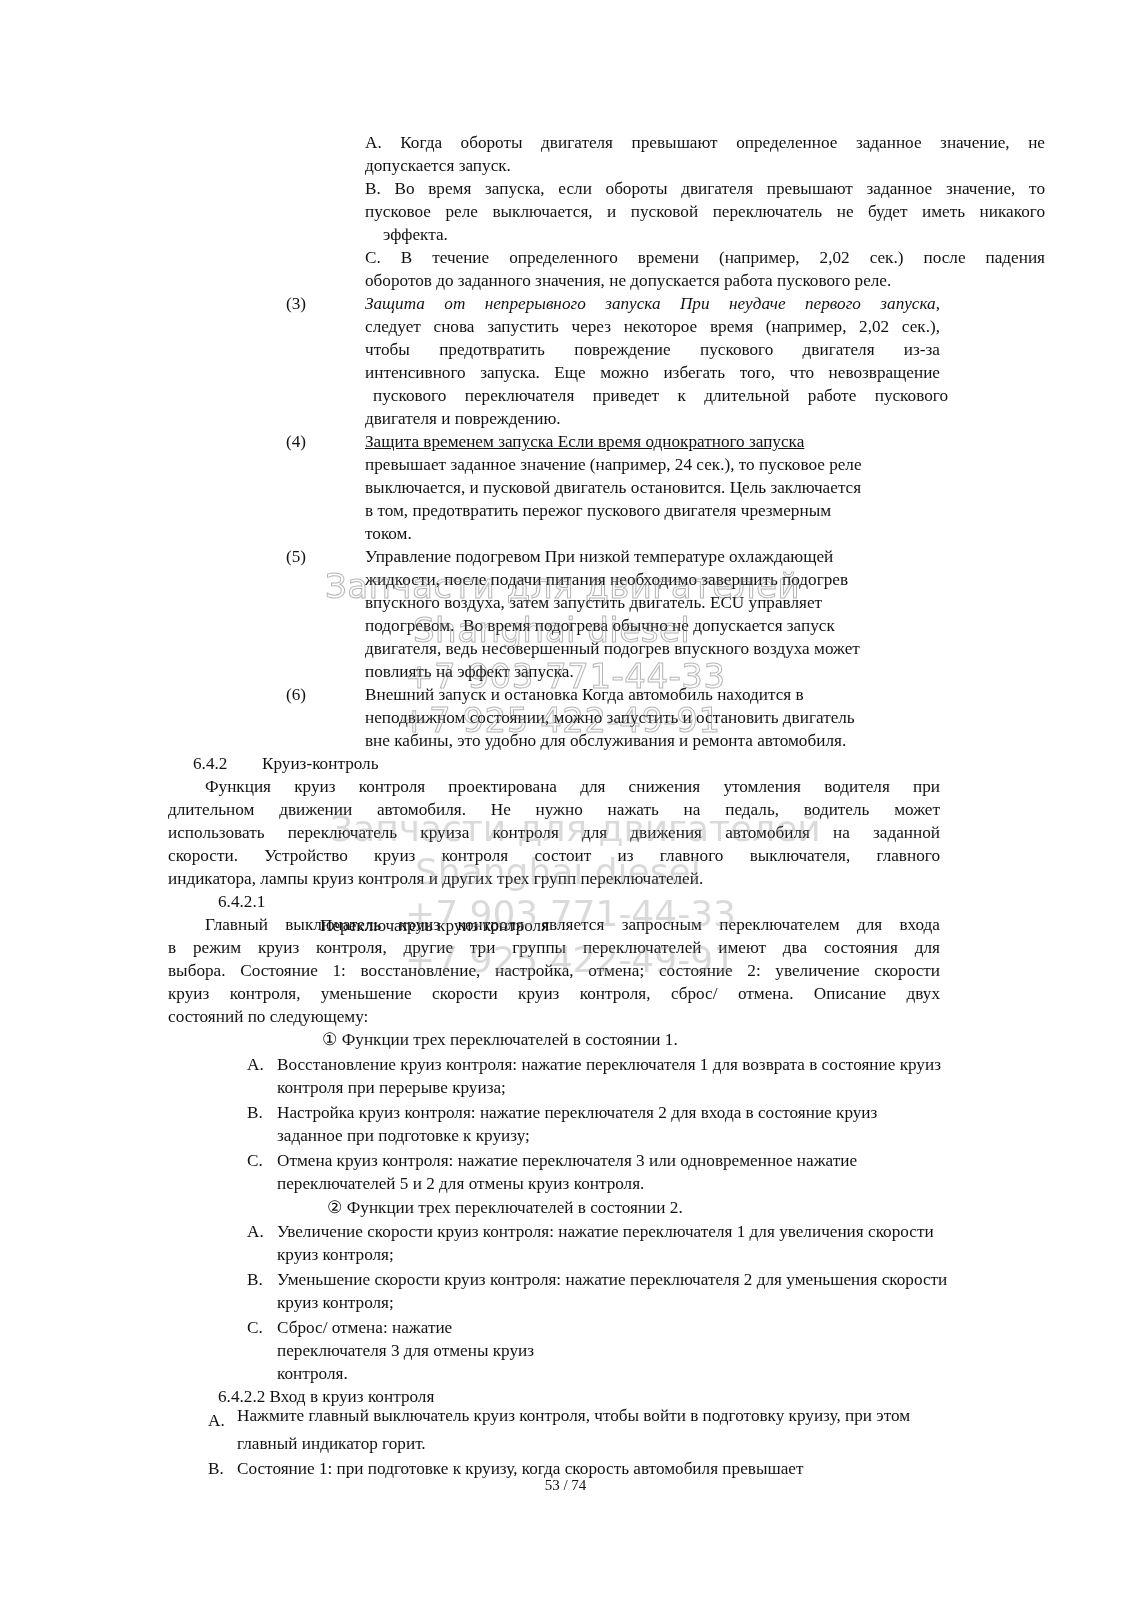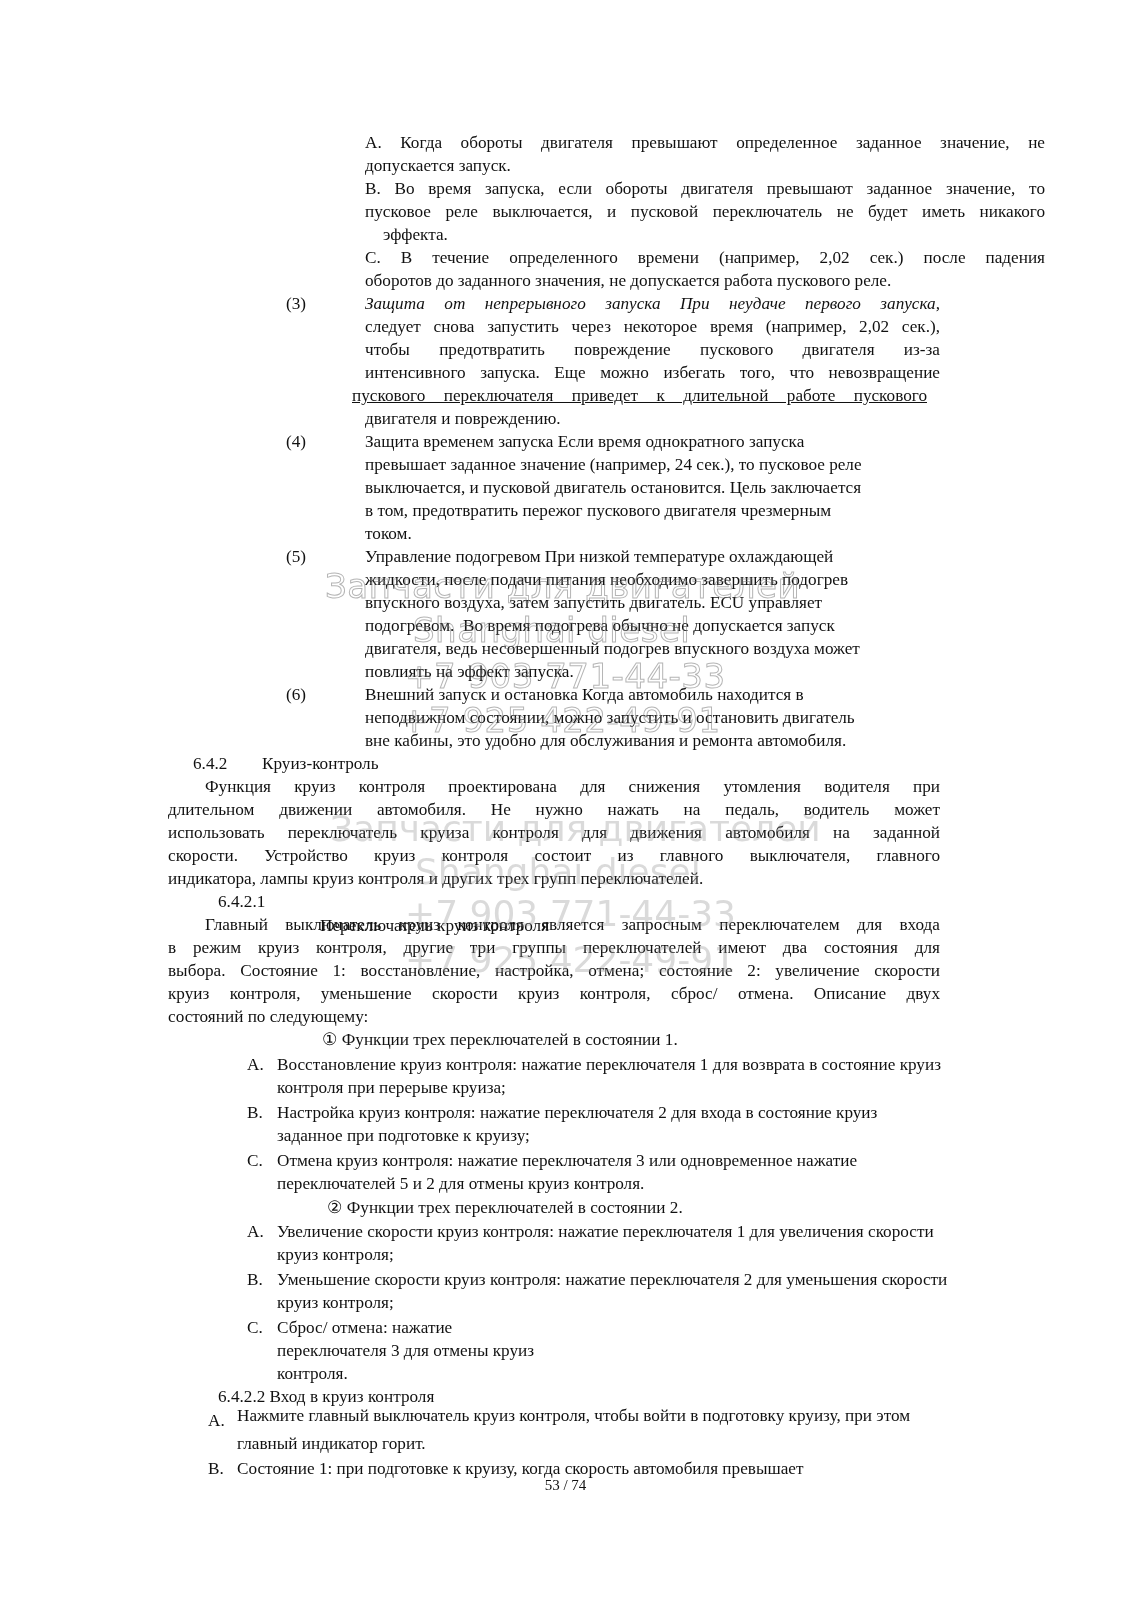--- a/index.html
+++ b/index.html
@@ -27,25 +27,25 @@
   <div class="abs just" style="left:365px;top:200px;width:680px;">пусковое реле выключается, и пусковой переключатель не будет иметь никакого</div>
   <div class="abs" style="left:383px;top:223px;">эффекта.</div>
   <div class="abs just" style="left:365px;top:246px;width:680px;">С. В течение определенного времени (например, 2,02 сек.) после падения</div>
   <div class="abs" style="left:365px;top:269px;">оборотов до заданного значения, не допускается работа пускового реле.</div>
 
   <div class="num" style="left:286px;top:292px;">(3)</div>
   <div class="abs just" style="left:365px;top:292px;width:575px;font-style:italic;">Защита от непрерывного запуска При неудаче первого запуска,</div>
   <div class="abs just" style="left:365px;top:315px;width:575px;">следует снова запустить через некоторое время (например, 2,02 сек.),</div>
   <div class="abs just" style="left:365px;top:338px;width:575px;">чтобы предотвратить повреждение пускового двигателя из-за</div>
   <div class="abs just" style="left:365px;top:361px;width:575px;">интенсивного запуска. Еще можно избегать того, что невозвращение</div>
-  <div class="abs just" style="left:352px;top:384px;width:575px;text-decoration:underline;">пускового переключателя приведет к длительной работе пускового</div>
+  <div class="abs just" style="left:373px;top:384px;width:575px;">пускового переключателя приведет к длительной работе пускового</div>
   <div class="abs" style="left:365px;top:407px;">двигателя и повреждению.</div>
 
   <div class="num" style="left:286px;top:430px;">(4)</div>
-  <div class="abs" style="left:365px;top:430px;">Защита временем запуска Если время однократного запуска</div>
+  <div class="abs" style="left:365px;top:430px;text-decoration:underline;">Защита временем запуска Если время однократного запуска</div>
   <div class="abs" style="left:365px;top:453px;">превышает заданное значение (например, 24 сек.), то пусковое реле</div>
   <div class="abs" style="left:365px;top:476px;">выключается, и пусковой двигатель остановится. Цель заключается</div>
   <div class="abs" style="left:365px;top:499px;">в том, предотвратить пережог пускового двигателя чрезмерным</div>
   <div class="abs" style="left:365px;top:522px;">током.</div>
 
   <div class="num" style="left:286px;top:545px;">(5)</div>
   <div class="abs" style="left:365px;top:545px;">Управление подогревом При низкой температуре охлаждающей</div>
   <div class="abs" style="left:365px;top:568px;">жидкости, после подачи питания необходимо завершить подогрев</div>
   <div class="abs" style="left:365px;top:591px;">впускного воздуха, затем запустить двигатель. ECU управляет</div>
   <div class="abs" style="left:365px;top:614px;white-space:pre;">подогревом.  Во время подогрева обычно не допускается запуск</div>

